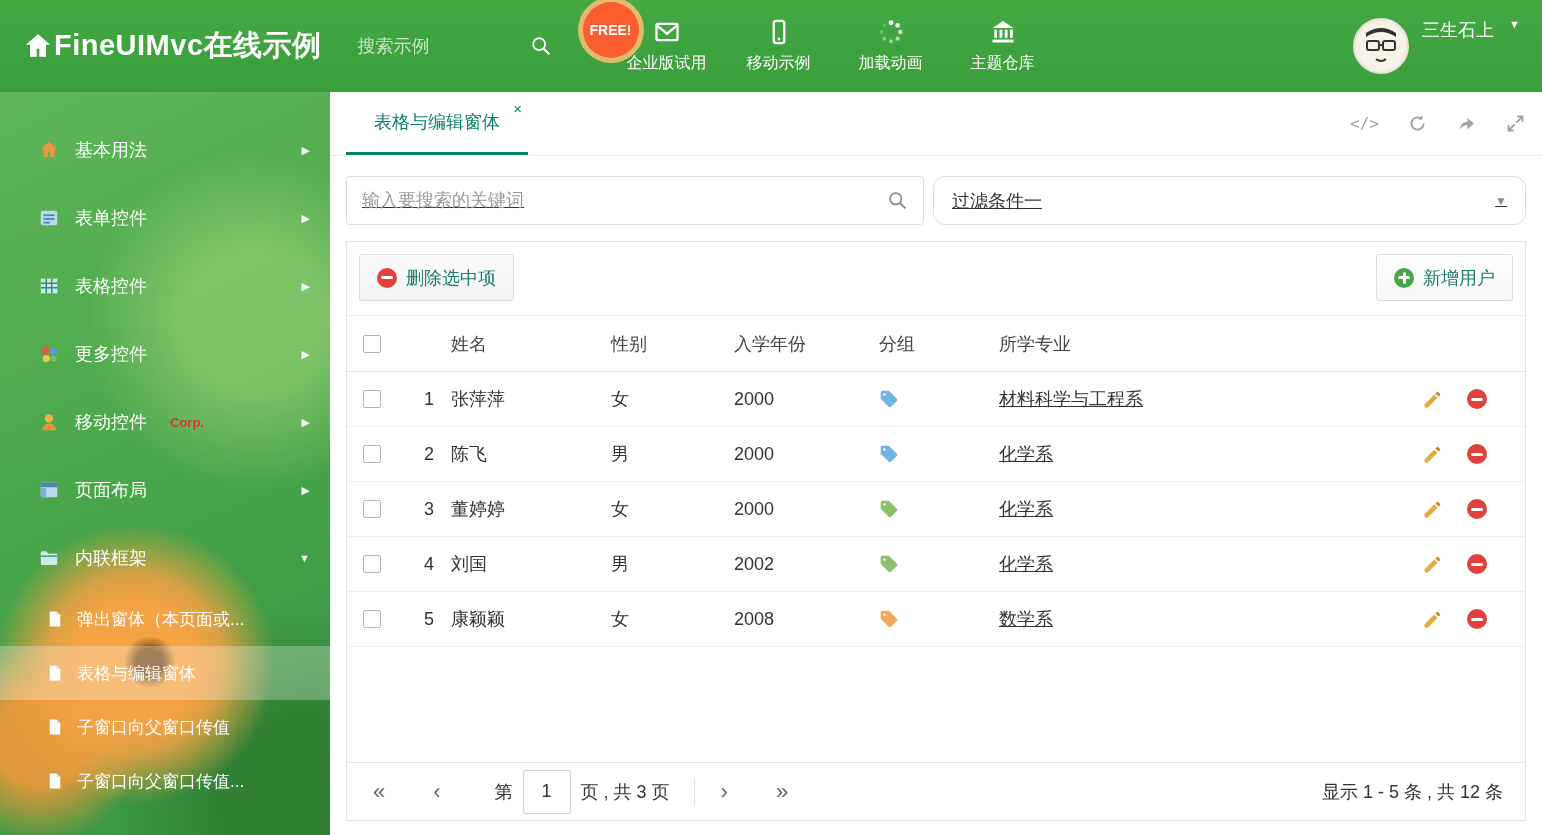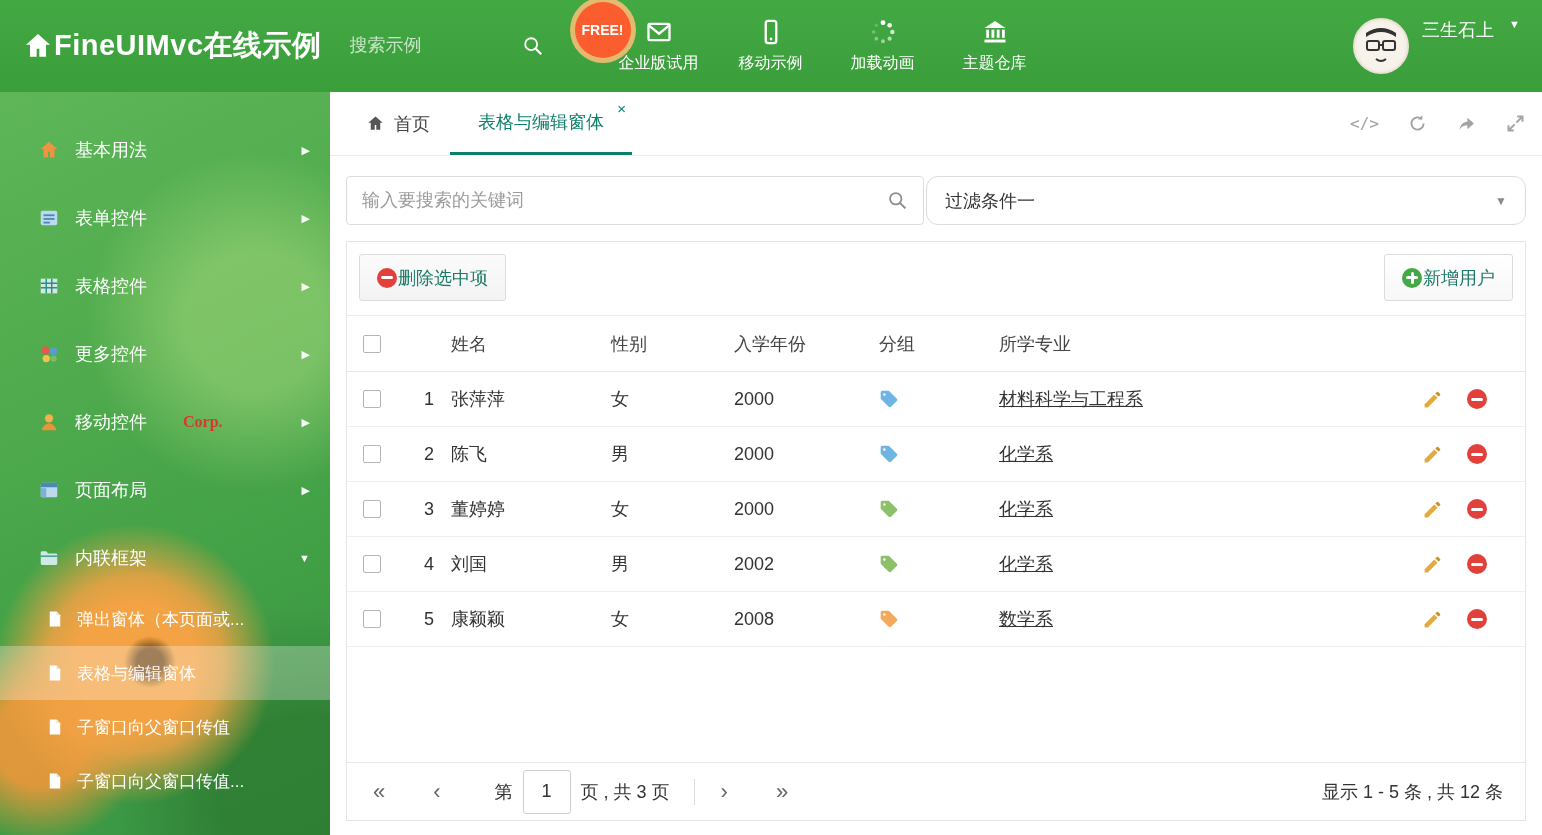--- a/index.html
+++ b/index.html
@@ -6,21 +6,21 @@
   html,body { width:1542px; height:835px; overflow:hidden; }
   body { font-family:"Liberation Sans","DejaVu Sans",sans-serif; background:#fff; color:#333; }
 
   .page { width:1542px; height:835px; display:flex; flex-direction:column; }
 
   
   .topbar { height:92px; background:linear-gradient(180deg,#43a943,#3a9e3a); display:flex; align-items:center; padding:0 22px; position:relative; flex:0 0 auto; }
   .brand { display:flex; align-items:center; gap:0; }
   .brand svg { width:32px; height:32px; }
   .brand-title { color:#fff; font-size:29px; font-weight:bold; letter-spacing:0.5px; }
-  .topsearch { display:flex; margin-left:28px; width:205px;font-family:Liberation Mono, monospace; }
+  .topsearch { display:flex; margin-left:36px; width:205px; }
   .topsearch input { background:transparent; border:none; outline:none; color:#fff; font-size:18px; width:160px; font-family:inherit; }
   .topsearch input::placeholder { color:rgba(255,255,255,0.72); }
   .topsearch svg { width:22px; height:22px; margin-left:12px; }
 
   .topnav { display:flex; align-items:center; margin-left:62px; gap:28px; position:relative; height:100%; }
   .topnav-item { display:flex; flex-direction:column; align-items:center; gap:7px; color:#fff; font-size:16px; cursor:pointer; min-width:84px; }
   .topnav-item svg { width:28px; height:28px; }
   .free-badge { position:absolute; left:-42px; top:2px; width:56px; height:56px; border-radius:50%; background:#fb5d2e; box-shadow:0 0 0 5px rgba(255,190,120,0.85); color:#fff; font-weight:bold; font-size:14px; display:flex; align-items:center; justify-content:center; z-index:3; }
 
   .userbox { margin-left:auto; display:flex; gap:13px; color:#fff; }
@@ -39,49 +39,49 @@
       radial-gradient(circle at 135px 572px, #f3a244 0 62px, rgba(243,162,68,0.85) 88px, rgba(243,162,68,0) 140px),
       radial-gradient(circle at 40px 648px, rgba(240,152,58,0.9) 0 46px, rgba(240,152,58,0) 104px),
       radial-gradient(circle at 255px 230px, rgba(214,243,152,0.35) 0 70px, rgba(214,243,152,0) 170px),
       radial-gradient(circle at 305px 705px, rgba(36,104,36,0.5) 0 80px, rgba(36,104,36,0) 190px),
       linear-gradient(155deg,#5eb658 0%,#4fab4d 35%,#42a046 65%,#389444 100%);
   }
   .menu { padding-top:24px; }
   .menu-item { height:68px; display:flex; align-items:center; gap:15px; padding:0 20px 0 38px; font-size:18px; cursor:pointer; }
   .menu-item svg { width:22px; height:22px; flex:0 0 auto; }
   .menu-arrow { margin-left:auto; font-size:11px; color:rgba(255,255,255,0.95); }
-  .corp { color:#d83a28; font-size:16px; margin-left:21px; font-weight:bold;font-family:Liberation Serif, serif; }
+  .corp { color:#d83a28; font-size:13px; margin-left:8px; font-weight:bold; }
   .submenu .sub-item { height:54px; display:flex; align-items:center; gap:13px; padding:0 16px 0 46px; font-size:17px; cursor:pointer; white-space:nowrap; overflow:hidden; }
   .submenu .sub-item.active { background:rgba(255,255,255,0.28); }
   .sub-item svg { width:18px; height:18px; flex:0 0 auto; }
 
   
   .content { flex:1; background:#fff; display:flex; flex-direction:column; min-width:0; }
 
   .tabbar { height:64px; display:flex; align-items:stretch; padding:0 16px; border-bottom:1px solid #ececec; flex:0 0 auto; }
   .tab { display:flex; align-items:center; gap:9px; padding:0 20px; font-size:18px; color:#444; cursor:pointer; position:relative; }
   .tab svg { width:19px; height:19px; }
   .tab.active { color:#0e7f6b; border-bottom:3px solid #0e7f6b; padding:0 28px; }
   .tab-close { position:absolute; top:9px; right:6px; color:#0e7f6b; font-size:15px; line-height:1; cursor:pointer; }
   .tab-tools { margin-left:auto; display:flex; align-items:center; gap:28px; }
   .tab-tools .tool { color:#a3a3a3; cursor:pointer; display:flex; align-items:center; }
   .tab-tools svg { width:21px; height:21px; }
   .code-tool { font-family:"DejaVu Sans Mono",monospace; font-size:16px; }
 
-  .filter-row { display:flex; gap:2px; padding:20px 16px 10px; flex:0 0 auto; }
+  .filter-row { display:flex; gap:9px; padding:20px 16px 10px; flex:0 0 auto;text-decoration:underline; }
   .search-box { flex:0 0 578px; height:49px; border:1px solid #dcdcdc; border-radius:4px; display:flex; align-items:center; padding:0 15px; }
   .search-box input { flex:1; border:none; outline:none; font-size:18px; color:#333; font-family:inherit; }
   .search-box input::placeholder { color:#9b9b9b; }
   .search-box svg { width:21px; height:21px; }
   .filter-select { flex:1; height:49px; border:1px solid #dcdcdc; border-radius:12px; display:flex; align-items:center; padding:0 18px; font-size:18px; color:#333; cursor:pointer; }
   .select-caret { margin-left:auto; color:#8a8a8a; font-size:12px; }
 
   .grid-panel { margin:6px 16px 14px; border:1px solid #e4e4e4; flex:1; display:flex; flex-direction:column; min-height:0; }
   .grid-toolbar { display:flex; align-items:center; padding:12px 12px 14px; }
-  .btn { display:flex; align-items:center; gap:1px; height:47px; padding:0 17px; border:1px solid #dcdcdc; border-radius:3px; background:linear-gradient(180deg,#fbfbfb,#f3f3f3); color:#1c7a67; font-size:18px; cursor:pointer; }
+  .btn { display:flex; align-items:center; gap:9px; height:47px; padding:0 17px; border:1px solid #dcdcdc; border-radius:3px; background:linear-gradient(180deg,#fbfbfb,#f3f3f3); color:#1c7a67; font-size:18px; cursor:pointer; }
   .btn.add { margin-left:auto; background:linear-gradient(180deg,#ffffff,#f7f7f7); }
   .icon-minus { width:20px; height:20px; border-radius:50%; background:#e2403a; position:relative; display:inline-block; }
   .icon-minus::after { content:""; position:absolute; left:4px; right:4px; top:8.5px; height:3px; background:#fff; border-radius:2px; }
   .icon-plus { width:20px; height:20px; border-radius:50%; background:#44a847; position:relative; display:inline-block; }
   .icon-plus::after { content:""; position:absolute; left:4px; right:4px; top:8.5px; height:3px; background:#fff; border-radius:2px; }
   .icon-plus::before { content:""; position:absolute; top:4px; bottom:4px; left:8.5px; width:3px; background:#fff; border-radius:2px; }
 
   .thead { display:flex; align-items:center; height:57px; border-top:1px solid #ececec; border-bottom:1px solid #e8e8e8; font-size:18px; color:#444; }
   .trow { display:flex; align-items:center; height:55px; border-bottom:1px solid #efefef; font-size:18px; color:#333; }
   .c { flex:0 0 auto; display:flex; align-items:center; }
@@ -283,26 +283,20 @@
               <path d="M14 2v5h5" fill="#d8e8dd"></path>
             </svg>
           <span>子窗口向父窗口传值...</span>
         </div>
       </div>
     </aside>
 
     <main class="content">
 
       <div class="tabbar">
-        <div class="tab">
-          <svg viewBox="0 0 24 24">
-              <path d="M12 3l-9 8h3v9h5v-6h2v6h5v-9h3z" fill="#555"></path>
-            </svg>
-          <span>首页</span>
-        </div>
         <div class="tab active">
           <span>表格与编辑窗体</span>
           <span class="tab-close">×</span>
         </div>
         <div class="tab-tools">
           <span class="tool code-tool">&lt;/&gt;</span>
           <span class="tool">
             <svg viewBox="0 0 24 24">
                 <path d="M19 12a7 7 0 1 1-2.2-5.1" fill="none" stroke="#a3a3a3" stroke-width="2.2"></path>
                 <path d="M17.5 2.5v5h-5z" fill="#a3a3a3"></path>

